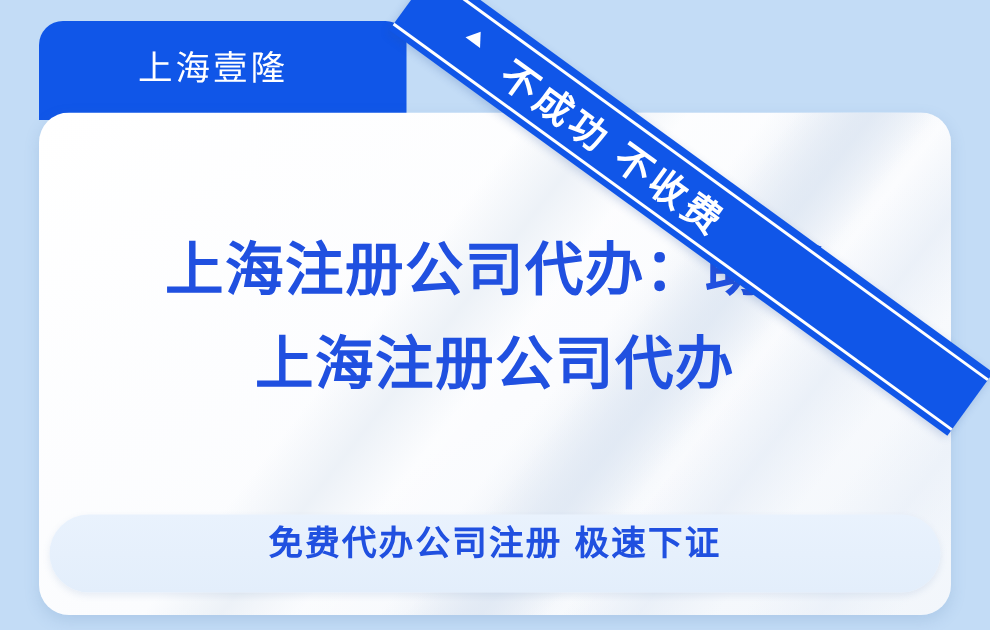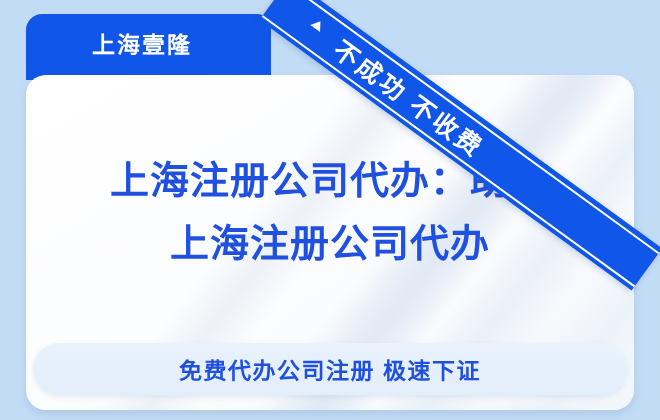--- a/index.html
+++ b/index.html
@@ -43,21 +43,21 @@
     top: 0;
     width: 232px;
     height: 62px;
     display: flex;
     align-items: center;
     justify-content: center;
   }
   .brand-tab-text {
     color: #ffffff;
     font-size: 23px;
-    font-weight: 700;
+    font-weight: 400;
     letter-spacing: 2px;
     line-height: 1;
     white-space: nowrap;
   }
 
   
   .card {
     position: absolute;
     left: 26px;
     top: 75px;
@@ -116,21 +116,21 @@
   .cta-pill {
     position: absolute;
     left: 7px;
     bottom: 15px;
     width: 594px;
     height: 52px;
     border-radius: 26px;
     background: linear-gradient(180deg, #e9f2fd 0%, #e3eefb 100%);
     box-shadow: 0 2px 5px rgba(120,150,190,0.16);
     display: flex;
-    align-items: center;
+    align-items: flex-start;
     justify-content: center;
     z-index: 2;
   }
   .cta-text {
     color: #2050e0;
     font-size: 23px;
     font-weight: 700;
     letter-spacing: 1.5px;
     white-space: nowrap;
   }

